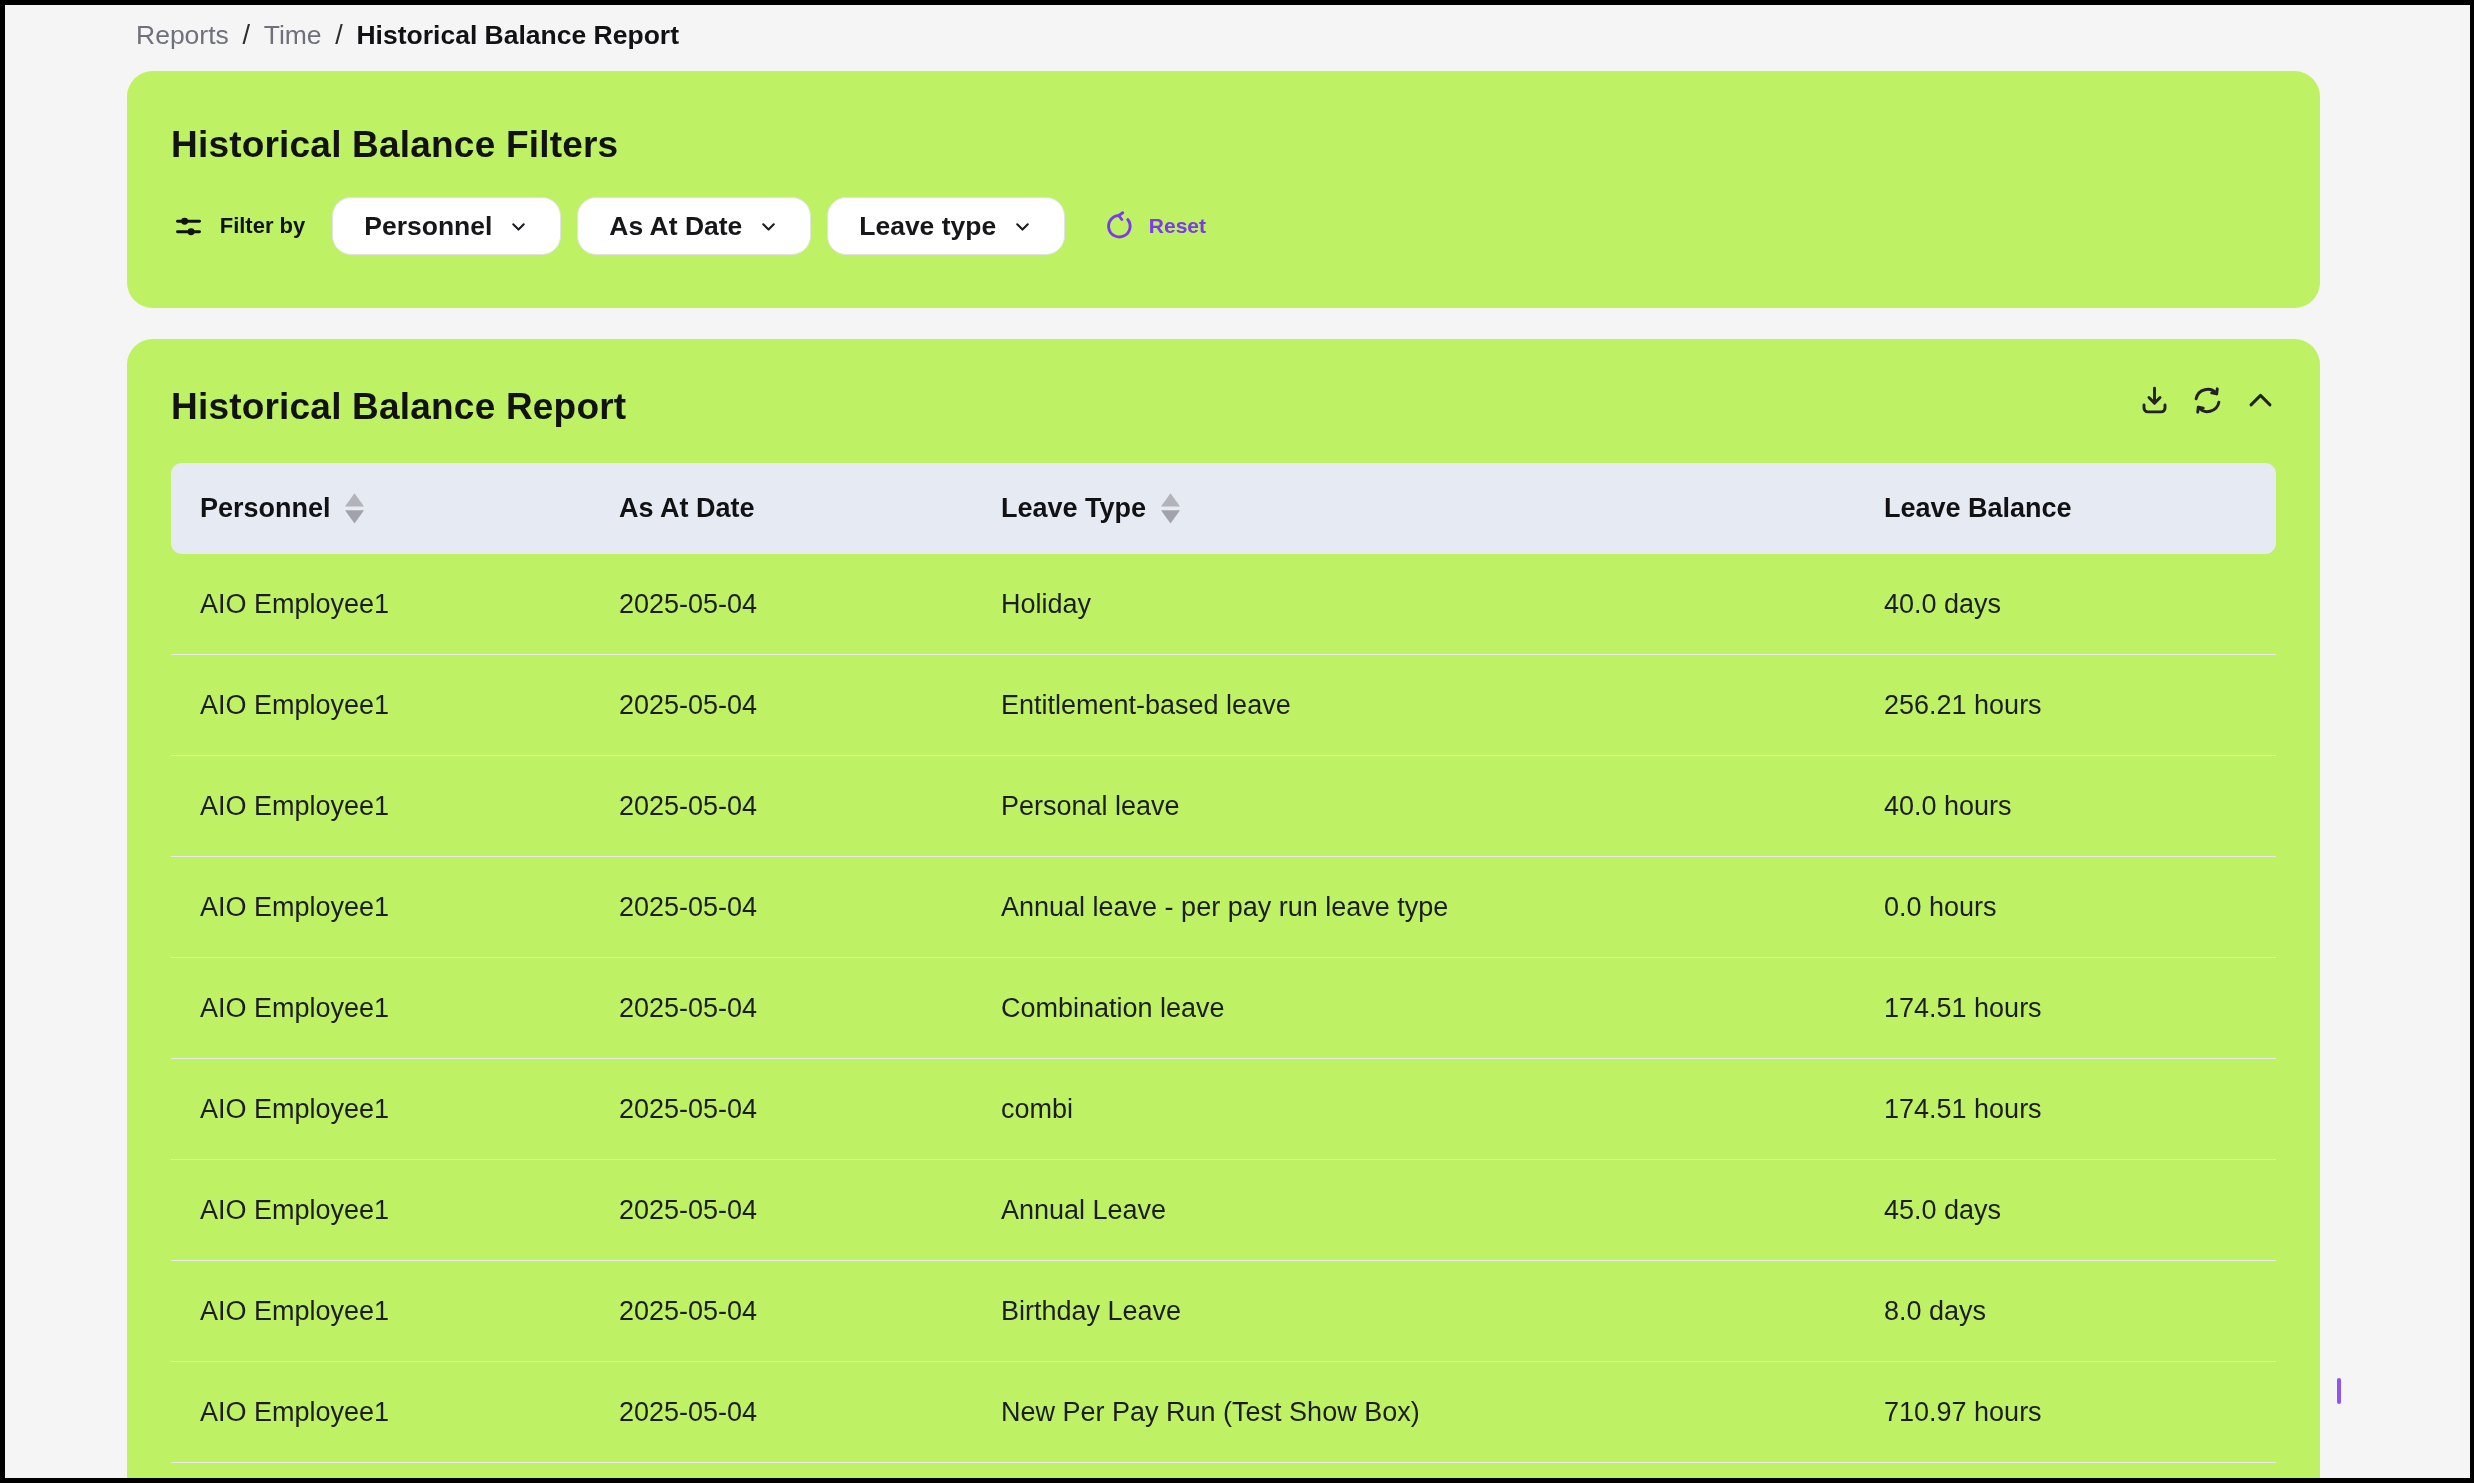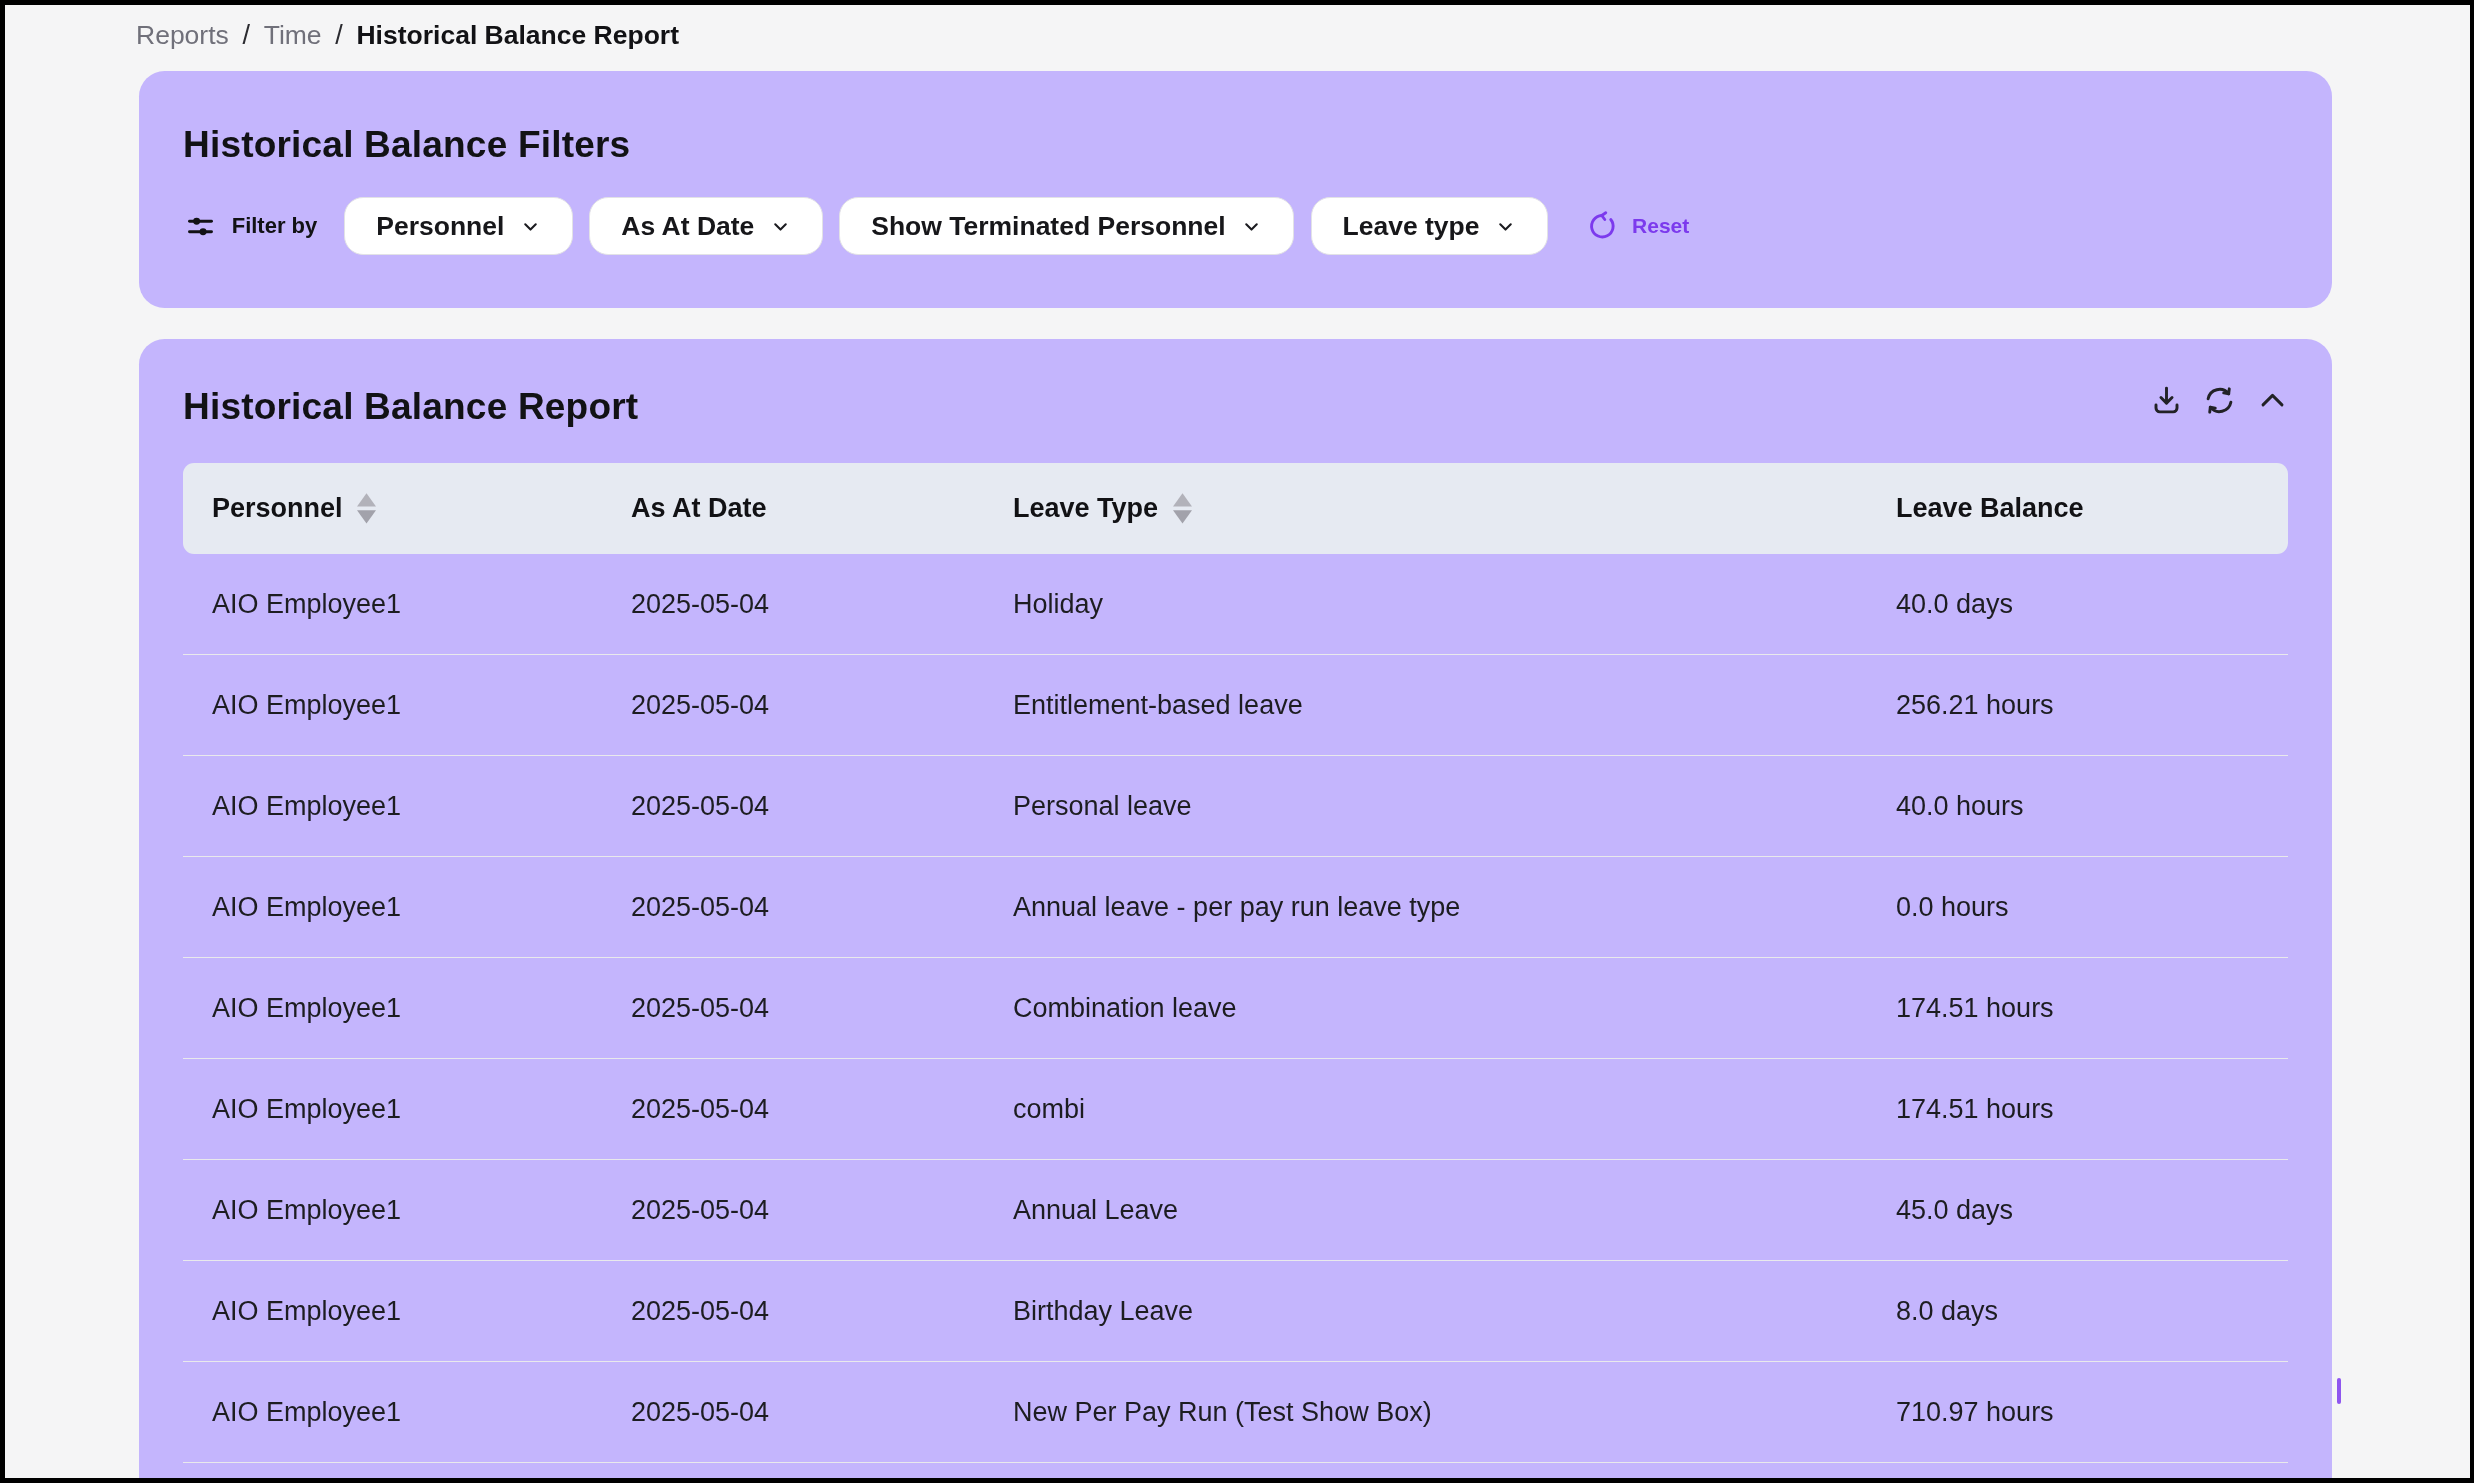--- a/index.html
+++ b/index.html
@@ -19,22 +19,22 @@
     position: absolute; left: 131px; top: 1.8px; height: 44px;
     display: flex; align-items: flex-end; gap: 13.7px;
     font-size: 26.5px;
   }
   .crumb { color: #70707A; cursor: pointer; }
   .crumb-sep { color: #2B2B30; font-weight: 300; font-size: 27px; }
   .crumb.current { color: #121215; font-weight: 700; }
 
   
   .card {
-    position: absolute; left: 134px; width: 2193px;
-    background: #c4b5fd; border-radius: 25.6px;
+    position: absolute; left: 122px; width: 2193px;
+    background: #bef264; border-radius: 25.6px;
   }
   .filters-card { top: 66px; height: 237px; }
   .report-card  { top: 334px; height: 1143px; border-radius: 25.6px 25.6px 0 0; }
 
   .card-title {
     position: absolute; left: 44px; margin: 0;
     font-size: 37px; font-weight: 700; color: #121215; letter-spacing: 0.2px;
   }
   .filters-card .card-title { top: 53px; }
   .report-card  .card-title { top: 47px; }
@@ -141,28 +141,20 @@
 
     <button class="pill">
       <span>As At Date</span>
       <span style="display:flex">
         <svg width="21" height="21" viewBox="0 0 24 24" fill="none" stroke="#1B1B1F" stroke-width="2.4" stroke-linecap="round" stroke-linejoin="round">
             <path d="M6 9.5 L12 15.5 L18 9.5"></path>
           </svg>
       </span>
     </button>
 
-    <button class="pill">
-      <span>Show Terminated Personnel</span>
-      <span style="display:flex">
-        <svg width="21" height="21" viewBox="0 0 24 24" fill="none" stroke="#1B1B1F" stroke-width="2.4" stroke-linecap="round" stroke-linejoin="round">
-            <path d="M6 9.5 L12 15.5 L18 9.5"></path>
-          </svg>
-      </span>
-    </button>
 
     <button class="pill">
       <span>Leave type</span>
       <span style="display:flex">
         <svg width="21" height="21" viewBox="0 0 24 24" fill="none" stroke="#1B1B1F" stroke-width="2.4" stroke-linecap="round" stroke-linejoin="round">
             <path d="M6 9.5 L12 15.5 L18 9.5"></path>
           </svg>
       </span>
     </button>
 

